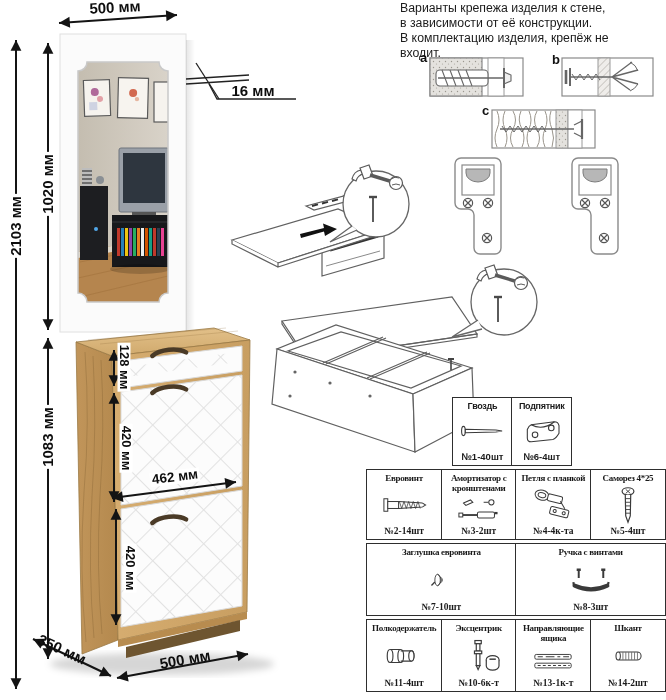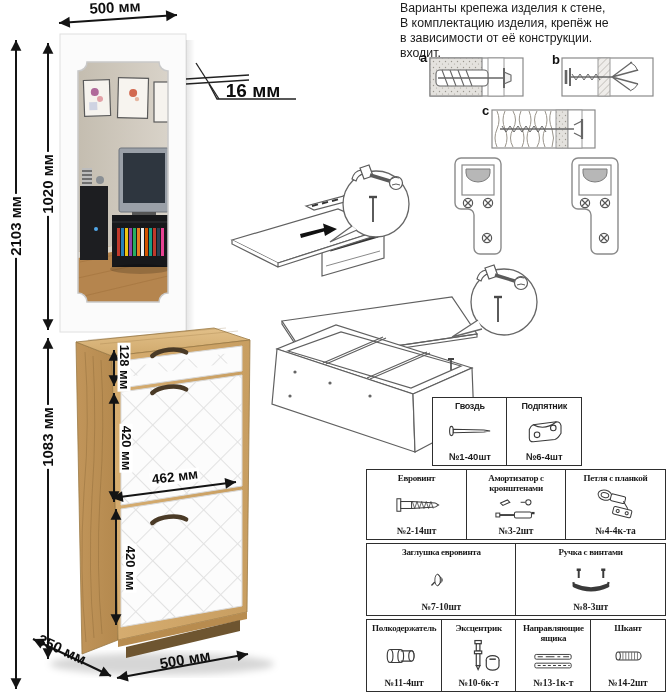--- a/index.html
+++ b/index.html
@@ -8,21 +8,21 @@
   #art{position:absolute;left:0;top:0;z-index:1;}
   .dimlabel{position:absolute;z-index:3;font-weight:700;color:#0d0d0d;background:#fff;
             padding:0 2px;white-space:nowrap;line-height:1;}
   .note{position:absolute;left:400px;top:1px;width:240px;z-index:3;font-size:12.3px;
         color:#1b1b1b;line-height:1.22;}
   .note span{display:block;}
   .vlabel{position:absolute;z-index:3;font-weight:700;font-size:13px;color:#111;}
   
   #ptable{position:absolute;left:366px;top:397px;width:300px;z-index:3;}
   .prow{display:flex;margin-bottom:3px;}
-  .prow.offset{margin-left:66px;width:150px;}
+  .prow.offset{margin-left:86px;width:120px;}
   .pcell{flex:1;border:1.5px solid #2e2e2e;background:#fff;display:flex;flex-direction:column;
          align-items:center;min-width:0;}
   .pcell + .pcell{margin-left:-1.5px;}
   .h70 .pcell{height:67px;} .h72 .pcell{height:69px;font-family:Liberation Serif, serif;} .h74 .pcell{height:71px;font-family:Liberation Serif, serif;}
   .pname{font-size:9px;font-weight:700;color:#1a1a1a;text-align:center;line-height:1.12;
          padding:3px 1px 0 1px;letter-spacing:-0.3px;}
   .picn{flex:1;display:flex;align-items:center;justify-content:center;min-height:0;}
   .picn svg{display:block;}
   .pqty{font-size:9.5px;font-weight:700;color:#1a1a1a;padding-bottom:3px;}
 </style>
@@ -295,34 +295,34 @@
   <line x1="451" y1="360" x2="451" y2="370" stroke="#444" stroke-width="1.6"></line>
   <line x1="448" y1="359" x2="454" y2="359" stroke="#444" stroke-width="2"></line>
   <circle cx="504" cy="302" r="33" fill="#fff" stroke="#666" stroke-width="1.3"></circle>
   <path d="M478,320 L452,337 L482,329" fill="#fff" stroke="#666" stroke-width="1.3"></path>
   <use href="#hmr" transform="translate(498,296)"></use>
 </g>
 </svg>
 
 <div class="note">
   <span>Варианты крепежа изделия к стене,</span>
+  <span>в зависимости от её конструкции.</span>
   <span>В комплектацию изделия, крепёж не</span>
-  <span>в зависимости от её конструкции.</span>
   <span>входит.</span>
 </div>
 
 <div class="vlabel" style="left:420px;top:50px;">a</div>
 <div class="vlabel" style="left:552px;top:52px;">b</div>
 <div class="vlabel" style="left:482px;top:103px;">c</div>
 
 <div class="dimlabel" style="left:115px;top:7px;font-size:15px;transform:translate(-50%,-50%) rotate(-3deg);">500 мм</div>
 <div class="dimlabel" style="left:15px;top:226px;font-size:15px;transform:translate(-50%,-50%) rotate(-90deg);">2103 мм</div>
 <div class="dimlabel" style="left:47px;top:184px;font-size:15px;transform:translate(-50%,-50%) rotate(-90deg);">1020 мм</div>
 <div class="dimlabel" style="left:47px;top:437px;font-size:15px;transform:translate(-50%,-50%) rotate(-90deg);">1083 мм</div>
-<div class="dimlabel" style="left:253px;top:90px;font-size:19px;background:transparent;transform:translate(-50%,-50%);text-align:center;">16 мм</div>
+<div class="dimlabel" style="left:253px;top:90px;font-size:15px;background:transparent;transform:translate(-50%,-50%);text-align:center;">16 мм</div>
 <div class="dimlabel" style="left:124px;top:367px;font-size:13px;transform:translate(-50%,-50%) rotate(90deg);">128 мм</div>
 <div class="dimlabel" style="left:126px;top:448px;font-size:13px;transform:translate(-50%,-50%) rotate(90deg);">420 мм</div>
 <div class="dimlabel" style="left:175px;top:477px;font-size:13.5px;transform:translate(-50%,-50%) rotate(-7deg);">462 мм</div>
 <div class="dimlabel" style="left:130px;top:568px;font-size:13px;transform:translate(-50%,-50%) rotate(90deg);">420 мм</div>
 <div class="dimlabel" style="left:62px;top:649px;font-size:15px;background:transparent;transform:translate(-50%,-50%) rotate(25deg);">350 мм</div>
 <div class="dimlabel" style="left:185px;top:659px;font-size:15px;background:transparent;transform:translate(-50%,-50%) rotate(-10deg);">500 мм</div>
 
 <div id="ptable">
   <div class="prow offset h70">
     <div class="pcell">
@@ -394,20 +394,34 @@
                 <ellipse cx="15" cy="13" rx="5" ry="3.2"></ellipse>
           <rect x="23" y="9" width="19" height="9" rx="2"></rect>
                 <path d="M40,15 l8,8" fill="none"></path>
           <rect x="30" y="24" width="24" height="10" rx="2"></rect>
                 <circle cx="36" cy="29" r="2"></circle>
                 <circle cx="48" cy="29" r="2"></circle>
               </g>
             </svg>
       </div>
       <div class="pqty">№4-4к-та</div>
+    </div>
+    <div class="pcell">
+      <div class="pname">Саморез 4*25</div>
+      <div class="picn">
+        <svg width="62" height="40" viewBox="0 0 64 44">
+              <g stroke="#3a3a3a" fill="#fff" stroke-width="1.3">
+          <ellipse cx="32" cy="7" rx="6.5" ry="4"></ellipse>
+                <path d="M29.5,4.8 l5,4.4 M34.5,4.8 l-5,4.4" fill="none" stroke-width="1"></path>
+          <path d="M29,11 L29.5,34 L32,41 L34.5,34 L35,11" fill="#fff"></path>
+          <path d="M29.2,15 h5.8 M29.3,19 h5.6 M29.4,23 h5.5 M29.5,27 h5.4 M29.6,31 h5.2" stroke-width="1"></path>
+              </g>
+            </svg>
+      </div>
+      <div class="pqty">№5-4шт</div>
     </div>
   </div>
 
   <div class="prow h74">
     <div class="pcell">
       <div class="pname">Заглушка евровинта</div>
       <div class="picn">
         <svg width="62" height="30" viewBox="0 0 64 44">
               <g stroke="#3a3a3a" fill="#fff" stroke-width="1.3">
           <ellipse cx="27" cy="22" rx="4" ry="8.5"></ellipse>

